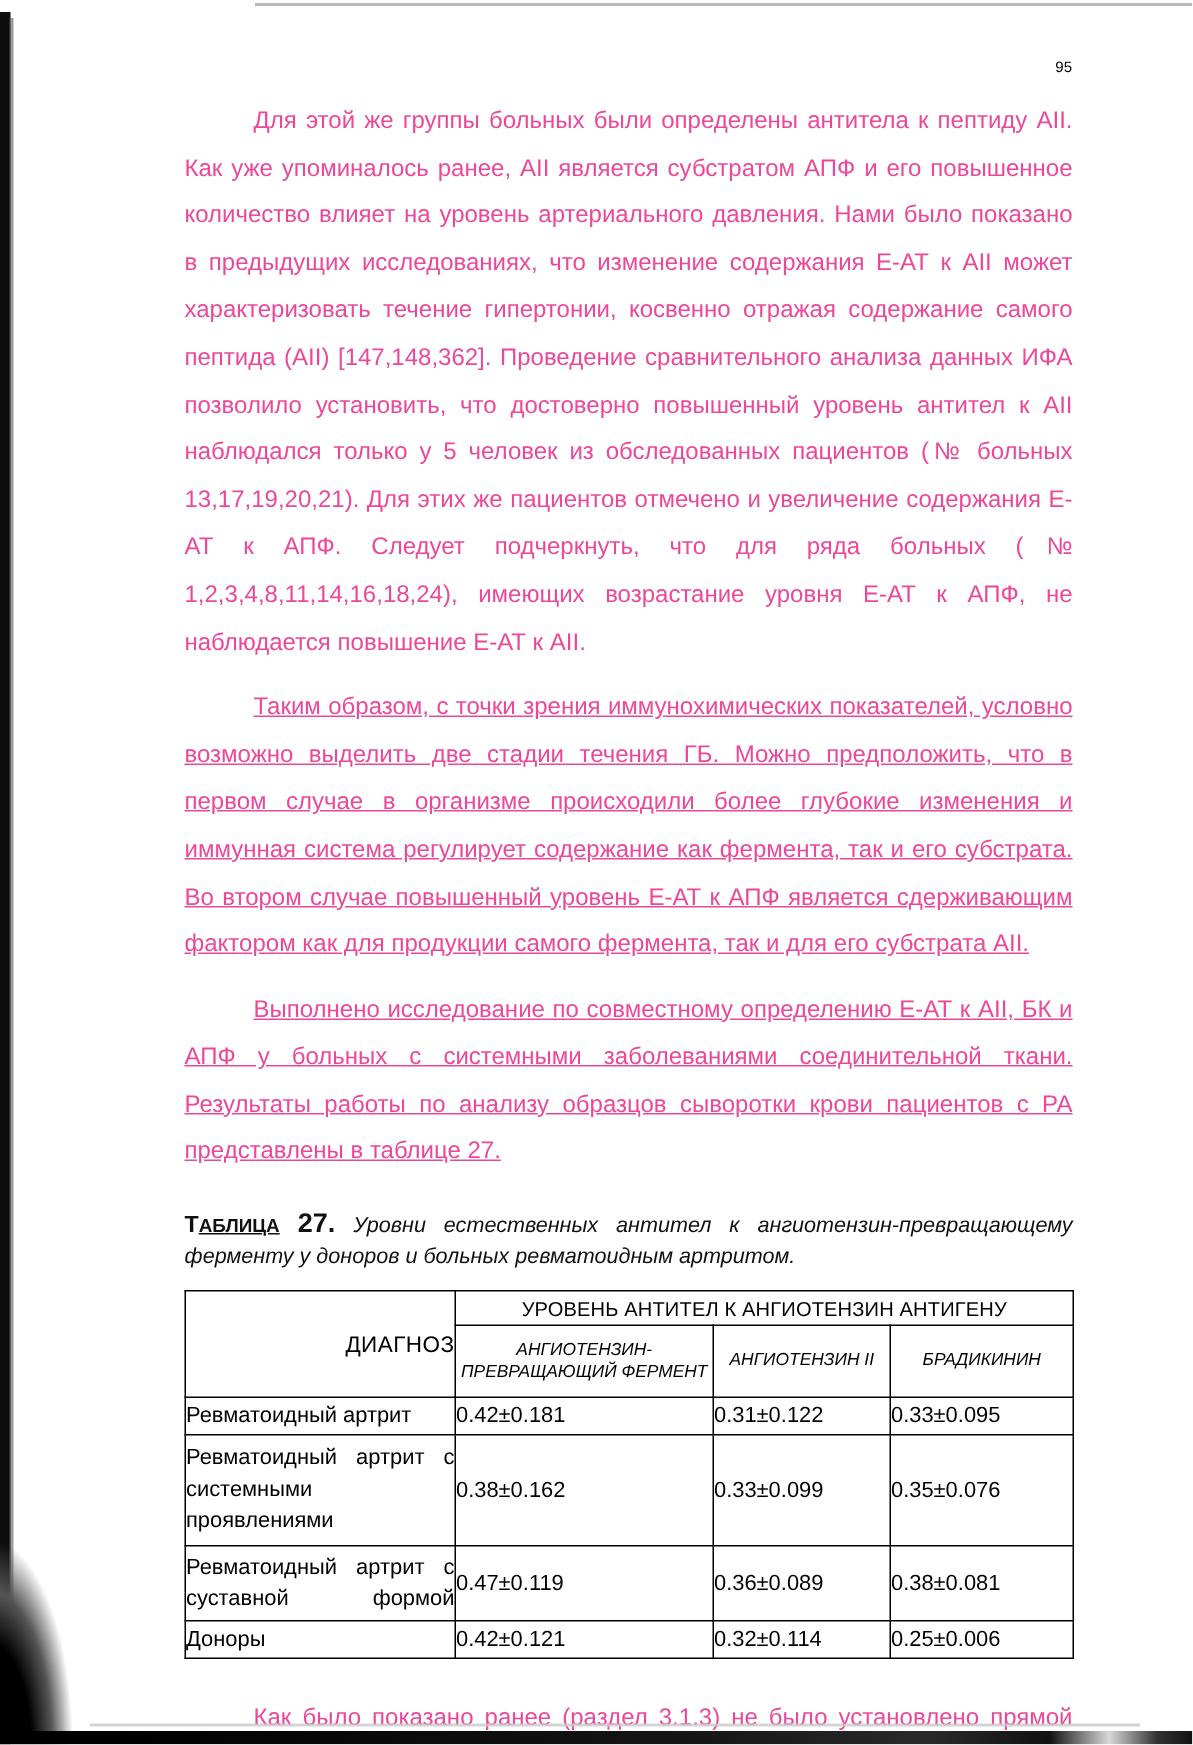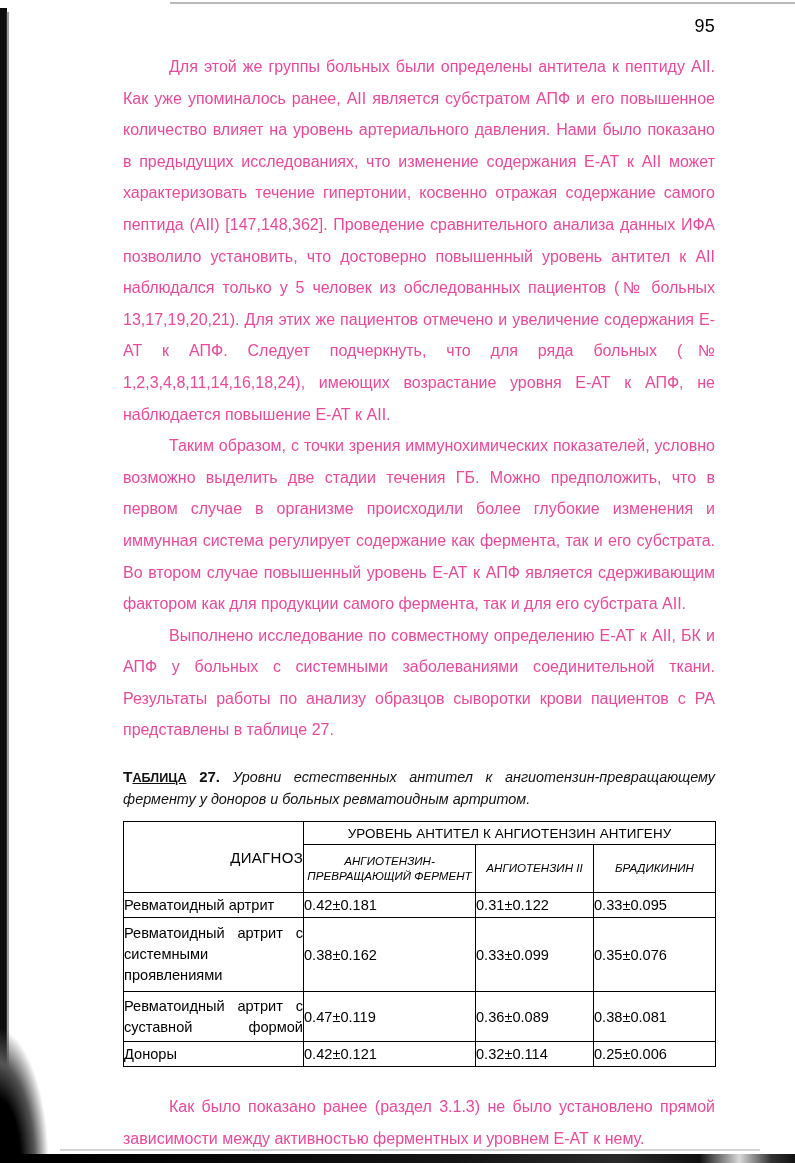--- a/index.html
+++ b/index.html
@@ -71,54 +71,54 @@
 
   .content {
     position: absolute;
     left: 123px;
     top: 0;
     width: 592px;
   }
 
   .page-number {
     text-align: right;
-    font-size: 18px;
+    font-size: 10px;
     color: #000;
-    padding-top: 16px;
+    padding-top: 40px;
     letter-spacing: .2px;
   }
 
   p.body-par {
     margin: 0;
     font-size: 16px;
     line-height: 31.6px;
     text-align: justify;
     text-justify: inter-word;
     color: #ec4899;
     text-indent: 46px;
     letter-spacing: 0px;
   }
   p.body-par.first { margin-top: 14px; }
-  p.body-par + p.body-par { margin-top: 0px; }
+  p.body-par + p.body-par { margin-top: 12px; text-decoration: underline; }
 
   .caption {
     margin-top: 21px;
     font-size: 14.4px;
     line-height: 20.5px;
     text-align: justify;
     font-style: italic;
     color: #111;
   }
   .caption .tbl-word {
     font-style: normal;
     font-weight: bold;
   }
   .caption .tbl-word .big { font-size: 15.5px; }
   .caption .tbl-word .sm  { font-size: 12.6px; text-decoration: underline; }
-  .caption .num { font-style: normal; font-weight: bold; font-size: 15px; margin-top: 16px; }
+  .caption .num { font-style: normal; font-weight: bold; font-size: 18px; margin-top: 16px; }
 
   table.data {
     margin-top: 12px;
     border-collapse: collapse;
     width: 592px;
     table-layout: fixed;
     color: #000;
   }
   table.data td, table.data th {
     border: 1.4px solid #000;

